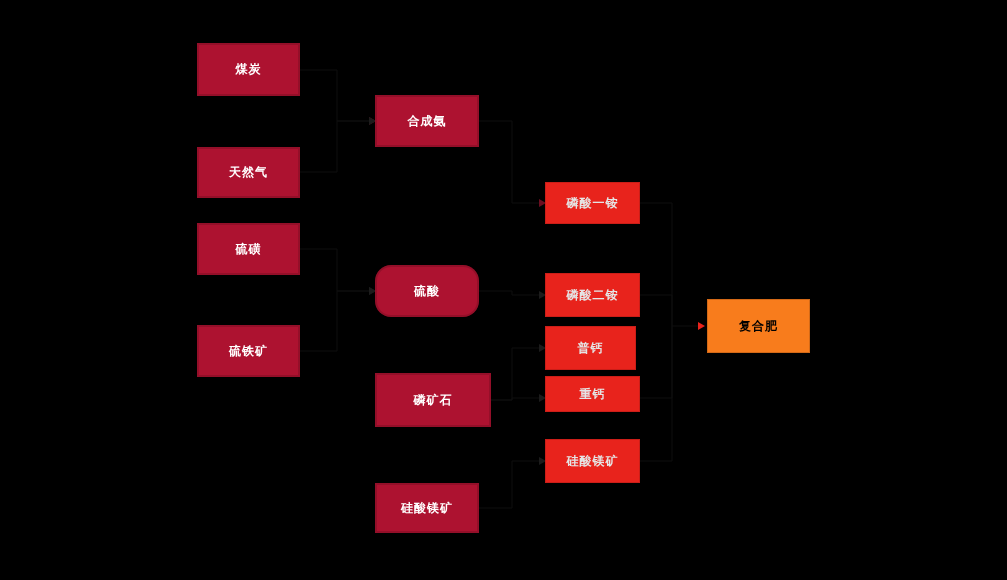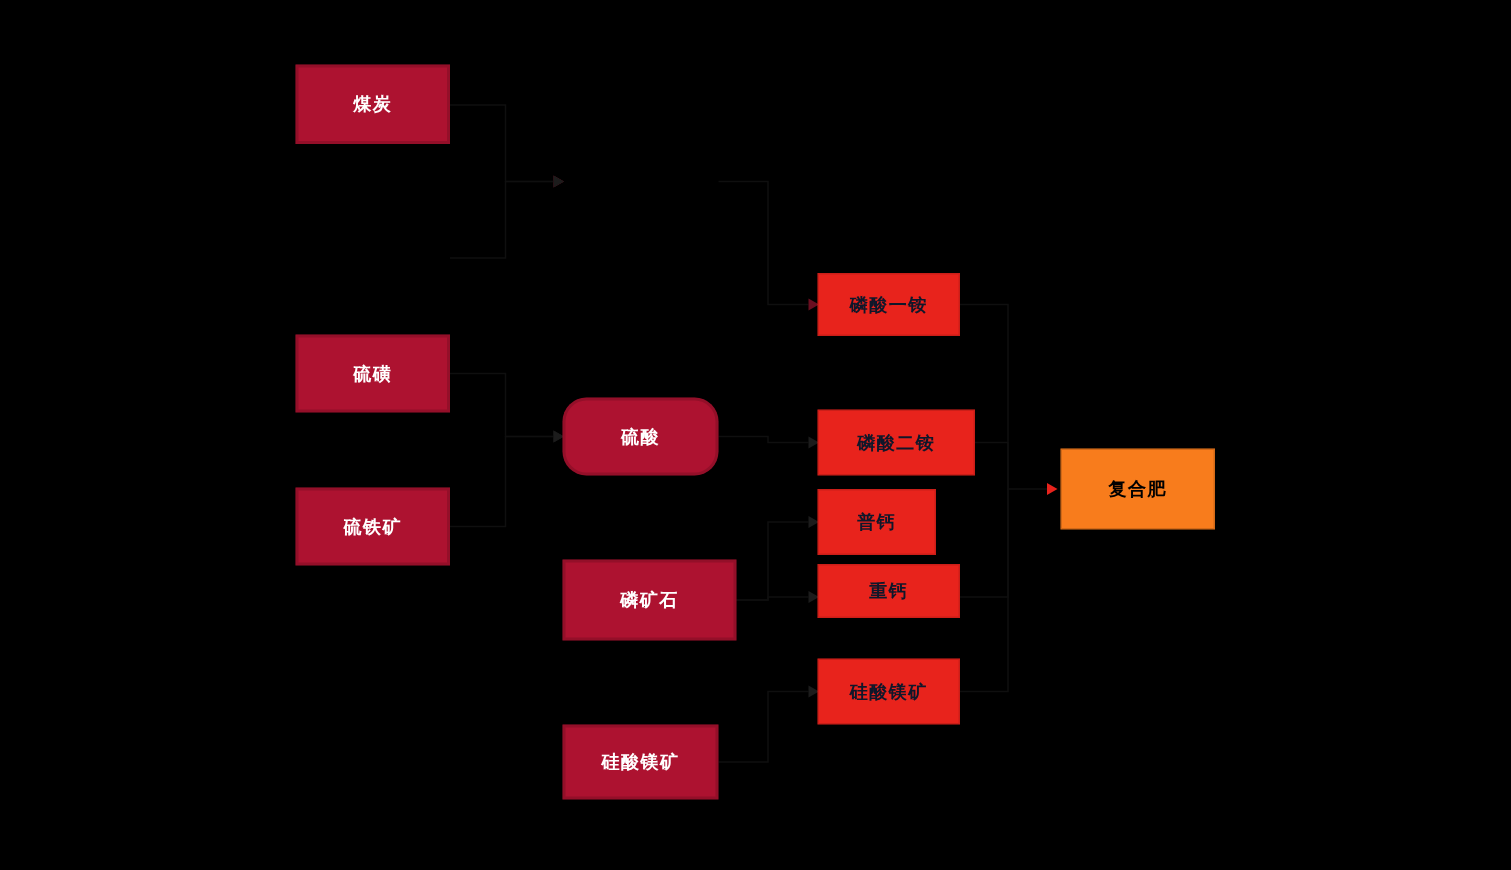--- a/index.html
+++ b/index.html
@@ -32,21 +32,21 @@
     box-sizing: border-box;
     text-align: center;
   }
   .node-source {
     background: #ad1230;
     color: #ffffff;
     box-shadow: inset 0 0 0 2px rgba(0,0,0,0.14);
   }
   .node-product {
     background: #e8231c;
-    color: #0f172a;
+    color: #e5e5e5;
     box-shadow: inset 0 0 0 1px rgba(0,0,0,0.12);
   }
   .node-final {
     background: #f87c1c;
     color: #000000;
     box-shadow: inset 0 0 0 1px rgba(0,0,0,0.15);
   }
 </style>
 </head>
 <body>
@@ -72,24 +72,26 @@
       <polyline points="479,508 512,508 512,461 539,461" fill="none" stroke="#0f0f0f" stroke-width="1"></polyline>
       <polygon points="539,457 546,461 539,465" fill="#1c1c1c"></polygon>
       <polyline points="640,203 672,203 672,326" fill="none" stroke="#0f0f0f" stroke-width="1"></polyline>
       <polyline points="640,295 672,295 672,326 698,326" fill="none" stroke="#0f0f0f" stroke-width="1"></polyline>
       <polygon points="698,322 705,326 698,330" fill="#e8231c"></polygon>
       <polyline points="640,398 672,398 672,326" fill="none" stroke="#0f0f0f" stroke-width="1"></polyline>
       <polyline points="640,461 672,461 672,326" fill="none" stroke="#0f0f0f" stroke-width="1"></polyline>
     </svg>
 
 <div class="node node-source" style="left: 197px; top: 43px; width: 103px; height: 53px;">煤炭</div>
+    <div class="node node-source" style="left: 197px; top: 147px; width: 103px; height: 51px;">天然气</div>
     <div class="node node-source" style="left: 197px; top: 223px; width: 103px; height: 52px;">硫磺</div>
     <div class="node node-source" style="left: 197px; top: 325px; width: 103px; height: 52px;">硫铁矿</div>
+    <div class="node node-source" style="left: 375px; top: 95px; width: 104px; height: 52px;">合成氨</div>
     <div class="node node-source" style="left: 375px; top: 265px; width: 104px; height: 52px; border-radius: 16px;">硫酸</div>
     <div class="node node-source" style="left: 375px; top: 373px; width: 116px; height: 54px; text-align: right;">磷矿石</div>
     <div class="node node-source" style="left: 375px; top: 483px; width: 104px; height: 50px;">硅酸镁矿</div>
     <div class="node node-product" style="left: 545px; top: 182px; width: 95px; height: 42px;">磷酸一铵</div>
-    <div class="node node-product" style="left: 545px; top: 273px; width: 105px; height: 44px;">磷酸二铵</div>
-    <div class="node node-product" style="left: 545px; top: 326px; width: 79px; height: 44px;">普钙</div>
+    <div class="node node-product" style="left: 545px; top: 273px; width: 95px; height: 44px;">磷酸二铵</div>
+    <div class="node node-product" style="left: 545px; top: 326px; width: 91px; height: 44px;">普钙</div>
     <div class="node node-product" style="left: 545px; top: 376px; width: 95px; height: 36px;">重钙</div>
     <div class="node node-product" style="left: 545px; top: 439px; width: 95px; height: 44px;">硅酸镁矿</div>
     <div class="node node-final" style="left: 707px; top: 299px; width: 103px; height: 54px;">复合肥</div>
   </div>
 
 </body></html>

